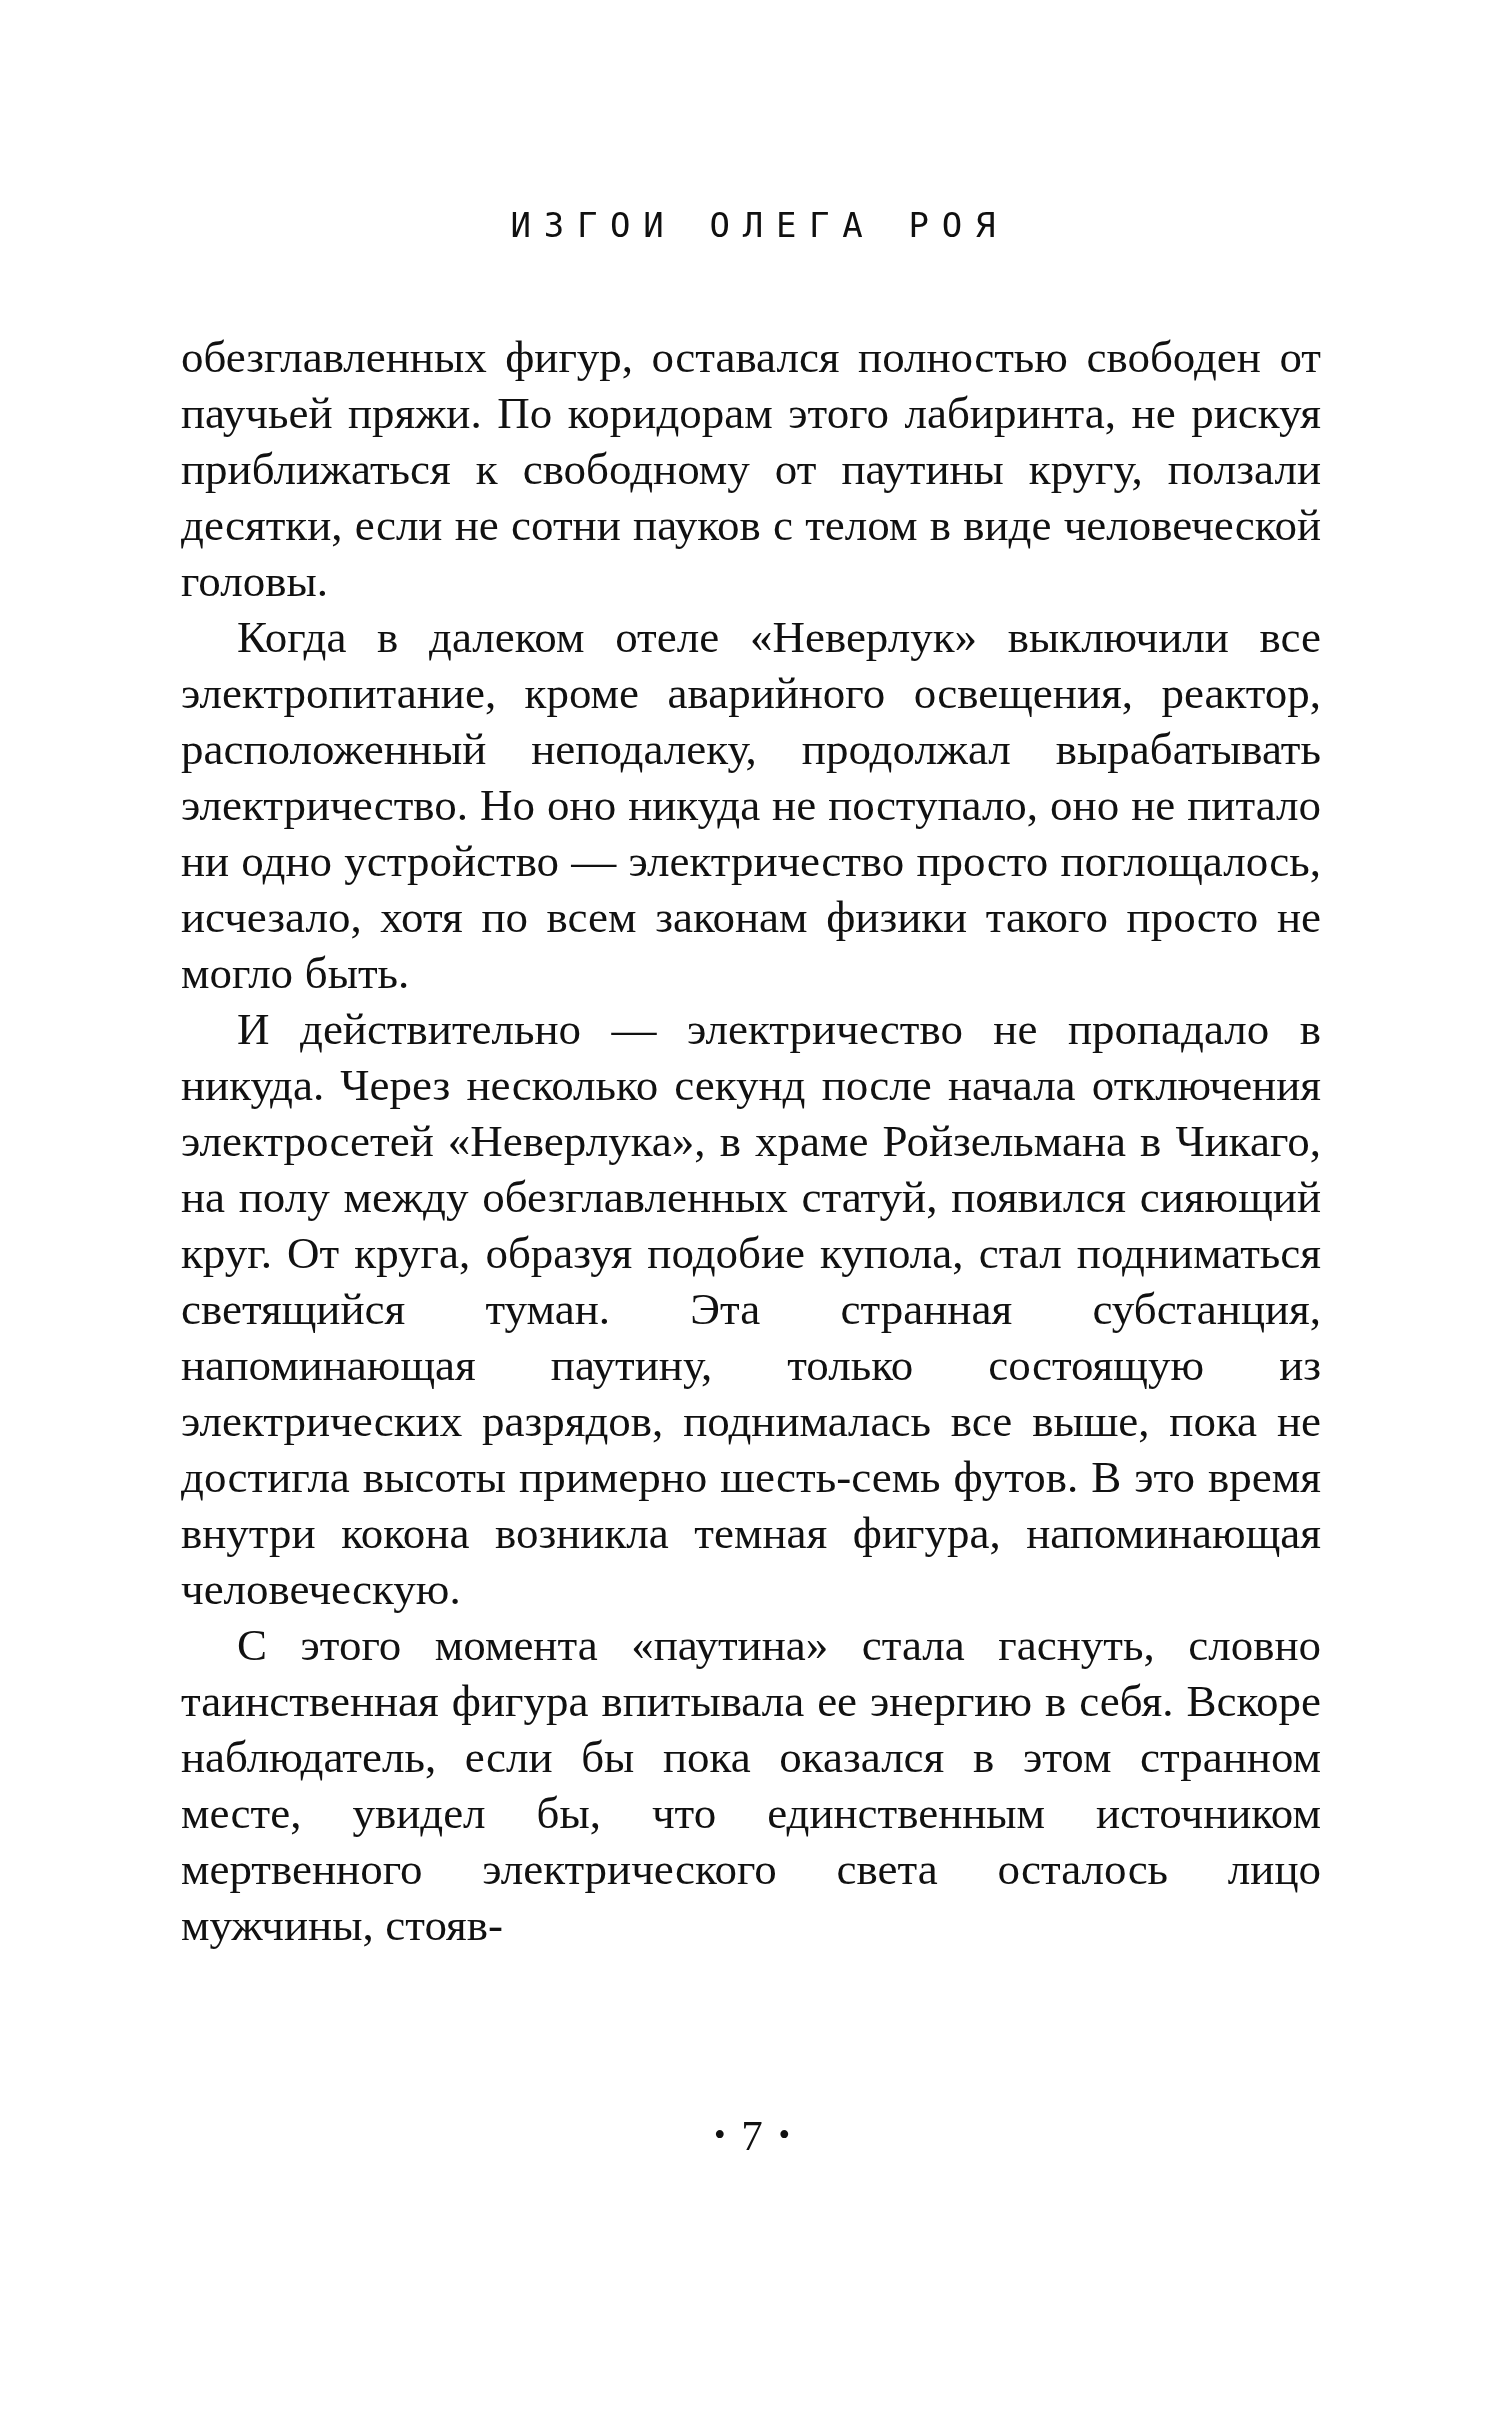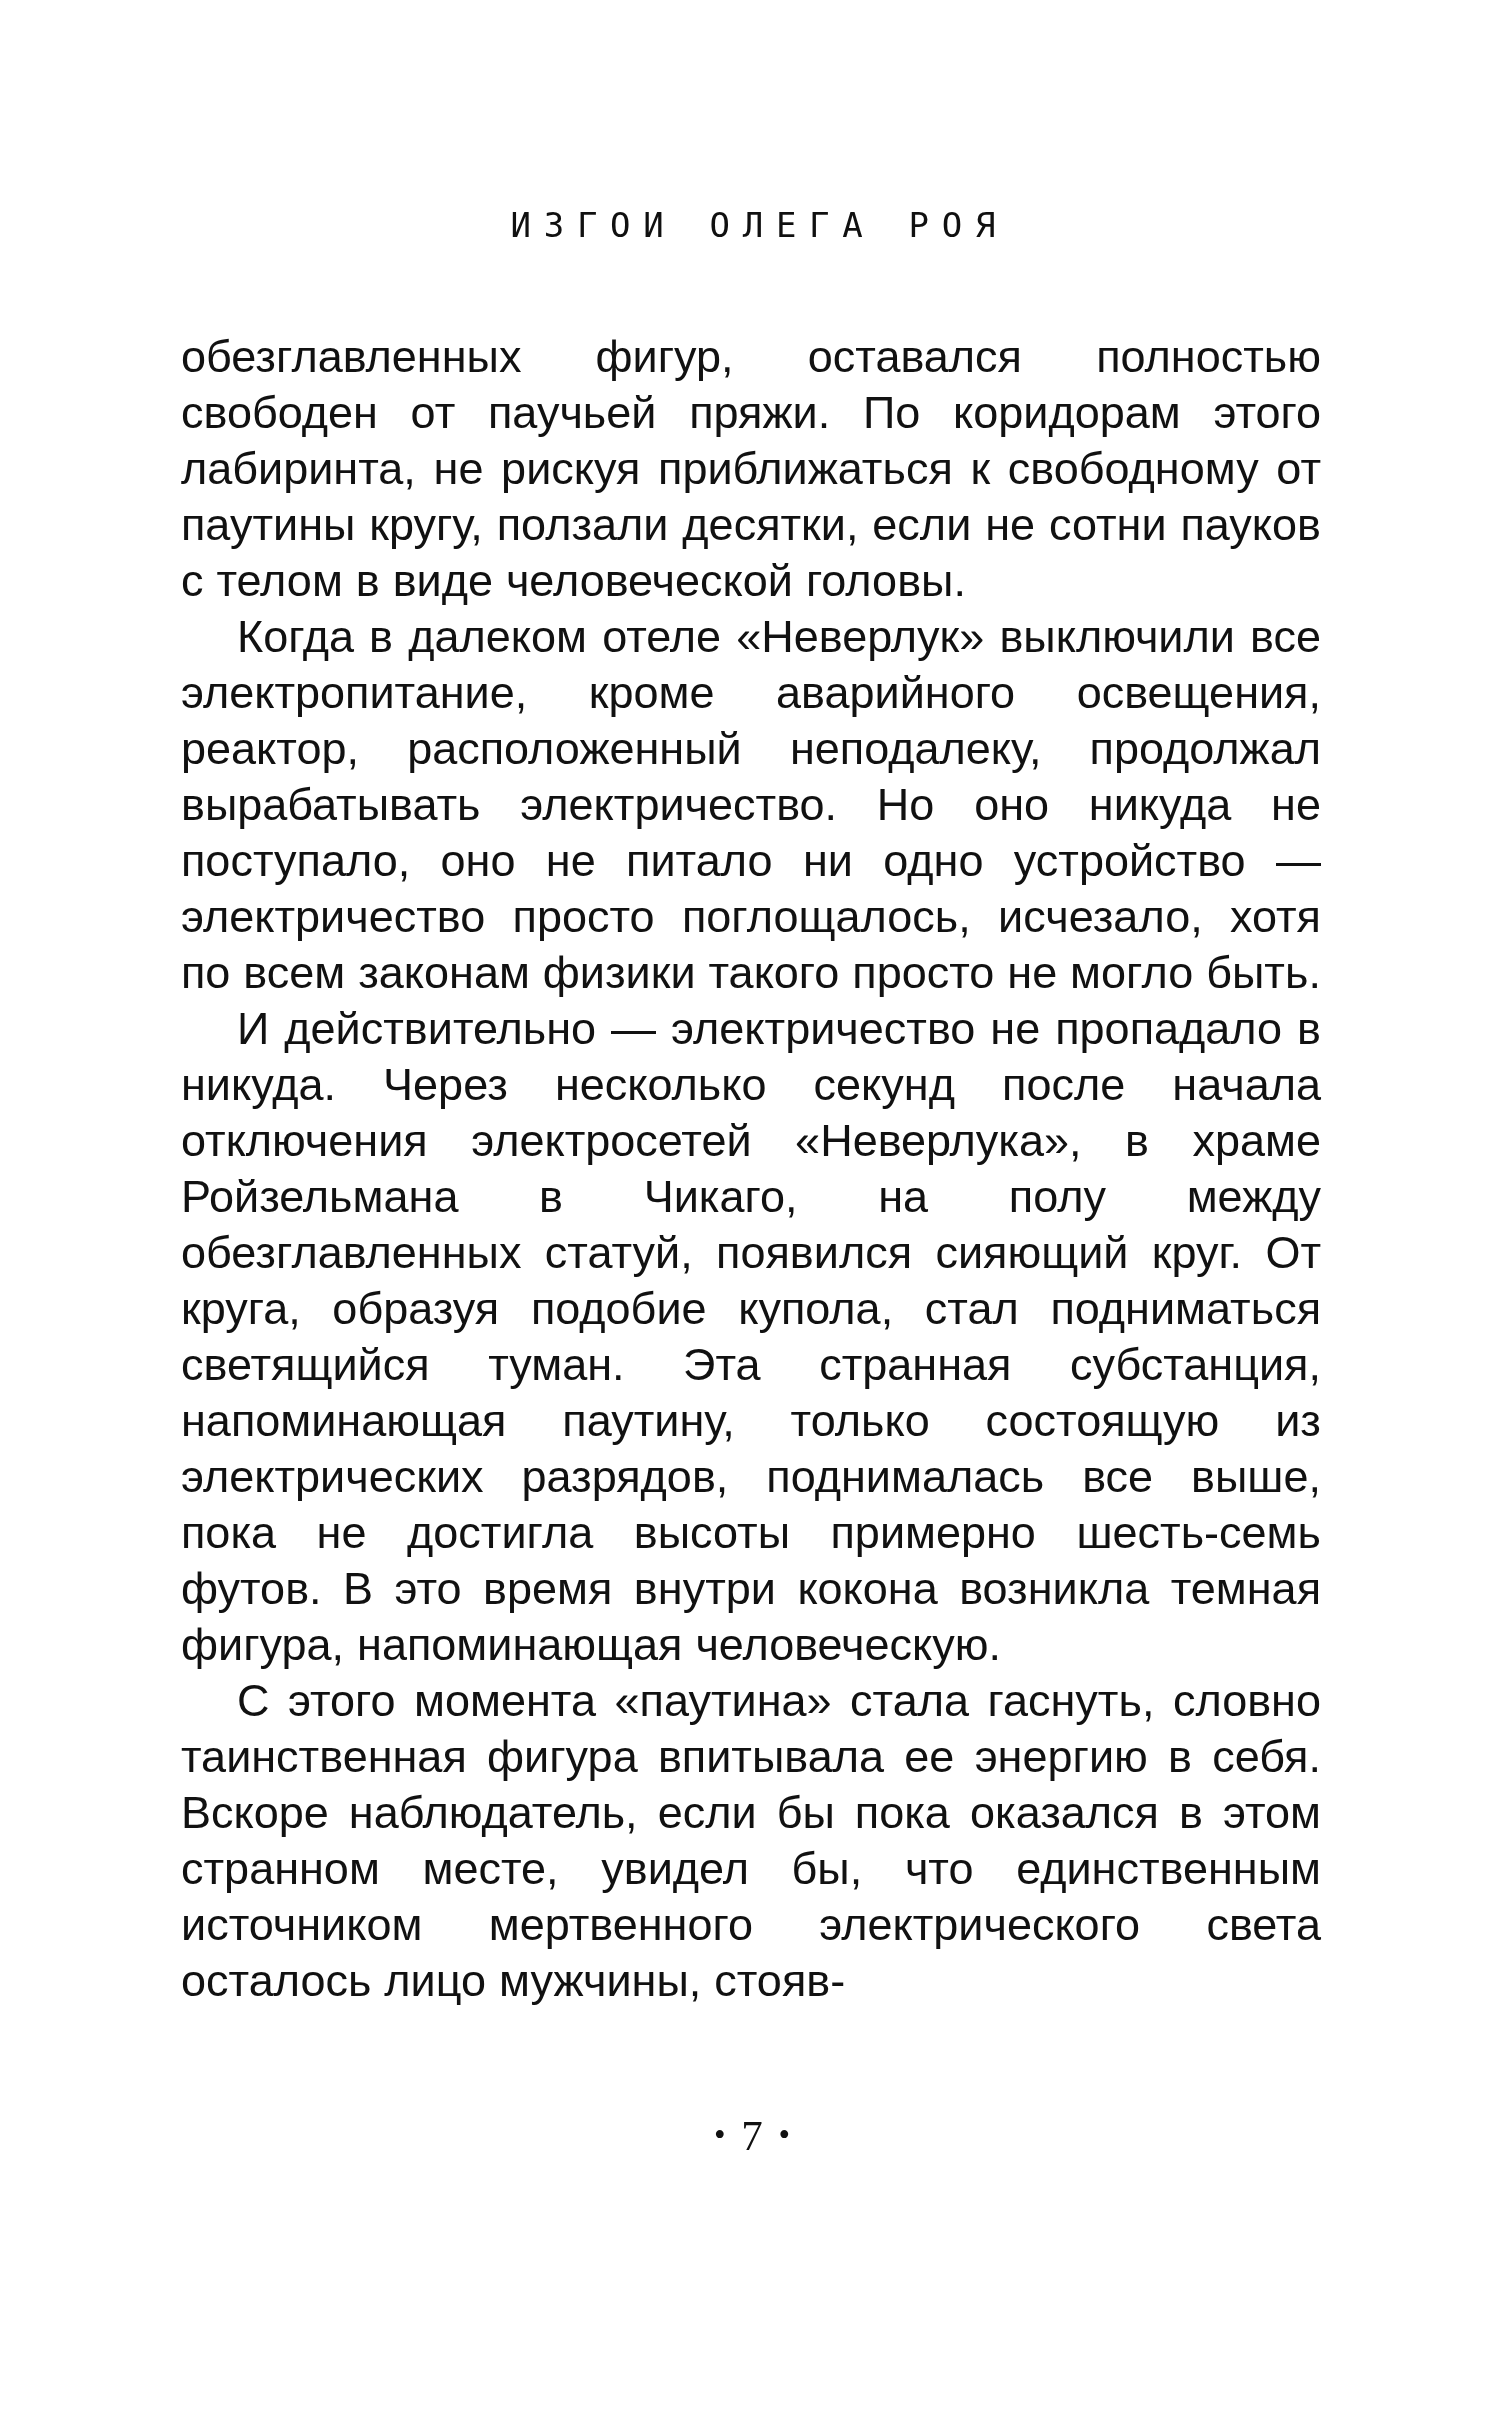--- a/index.html
+++ b/index.html
@@ -37,21 +37,21 @@
   
   .body-block {
     position: absolute;
     left: 181px;
     top: 329px;
     width: 1140px;
   }
 
   .para {
     margin: 0;
-    font-family: Liberation Sans, sans-serif;
+    font-family: Liberation Serif, serif;
     font-size: 45px;
     line-height: 56px;
     color: #111111;
     text-align: justify;
     text-justify: inter-word;
     hyphens: none;
     word-spacing: 0.01em;
   }
   .para.indent {
     text-indent: 56px;

